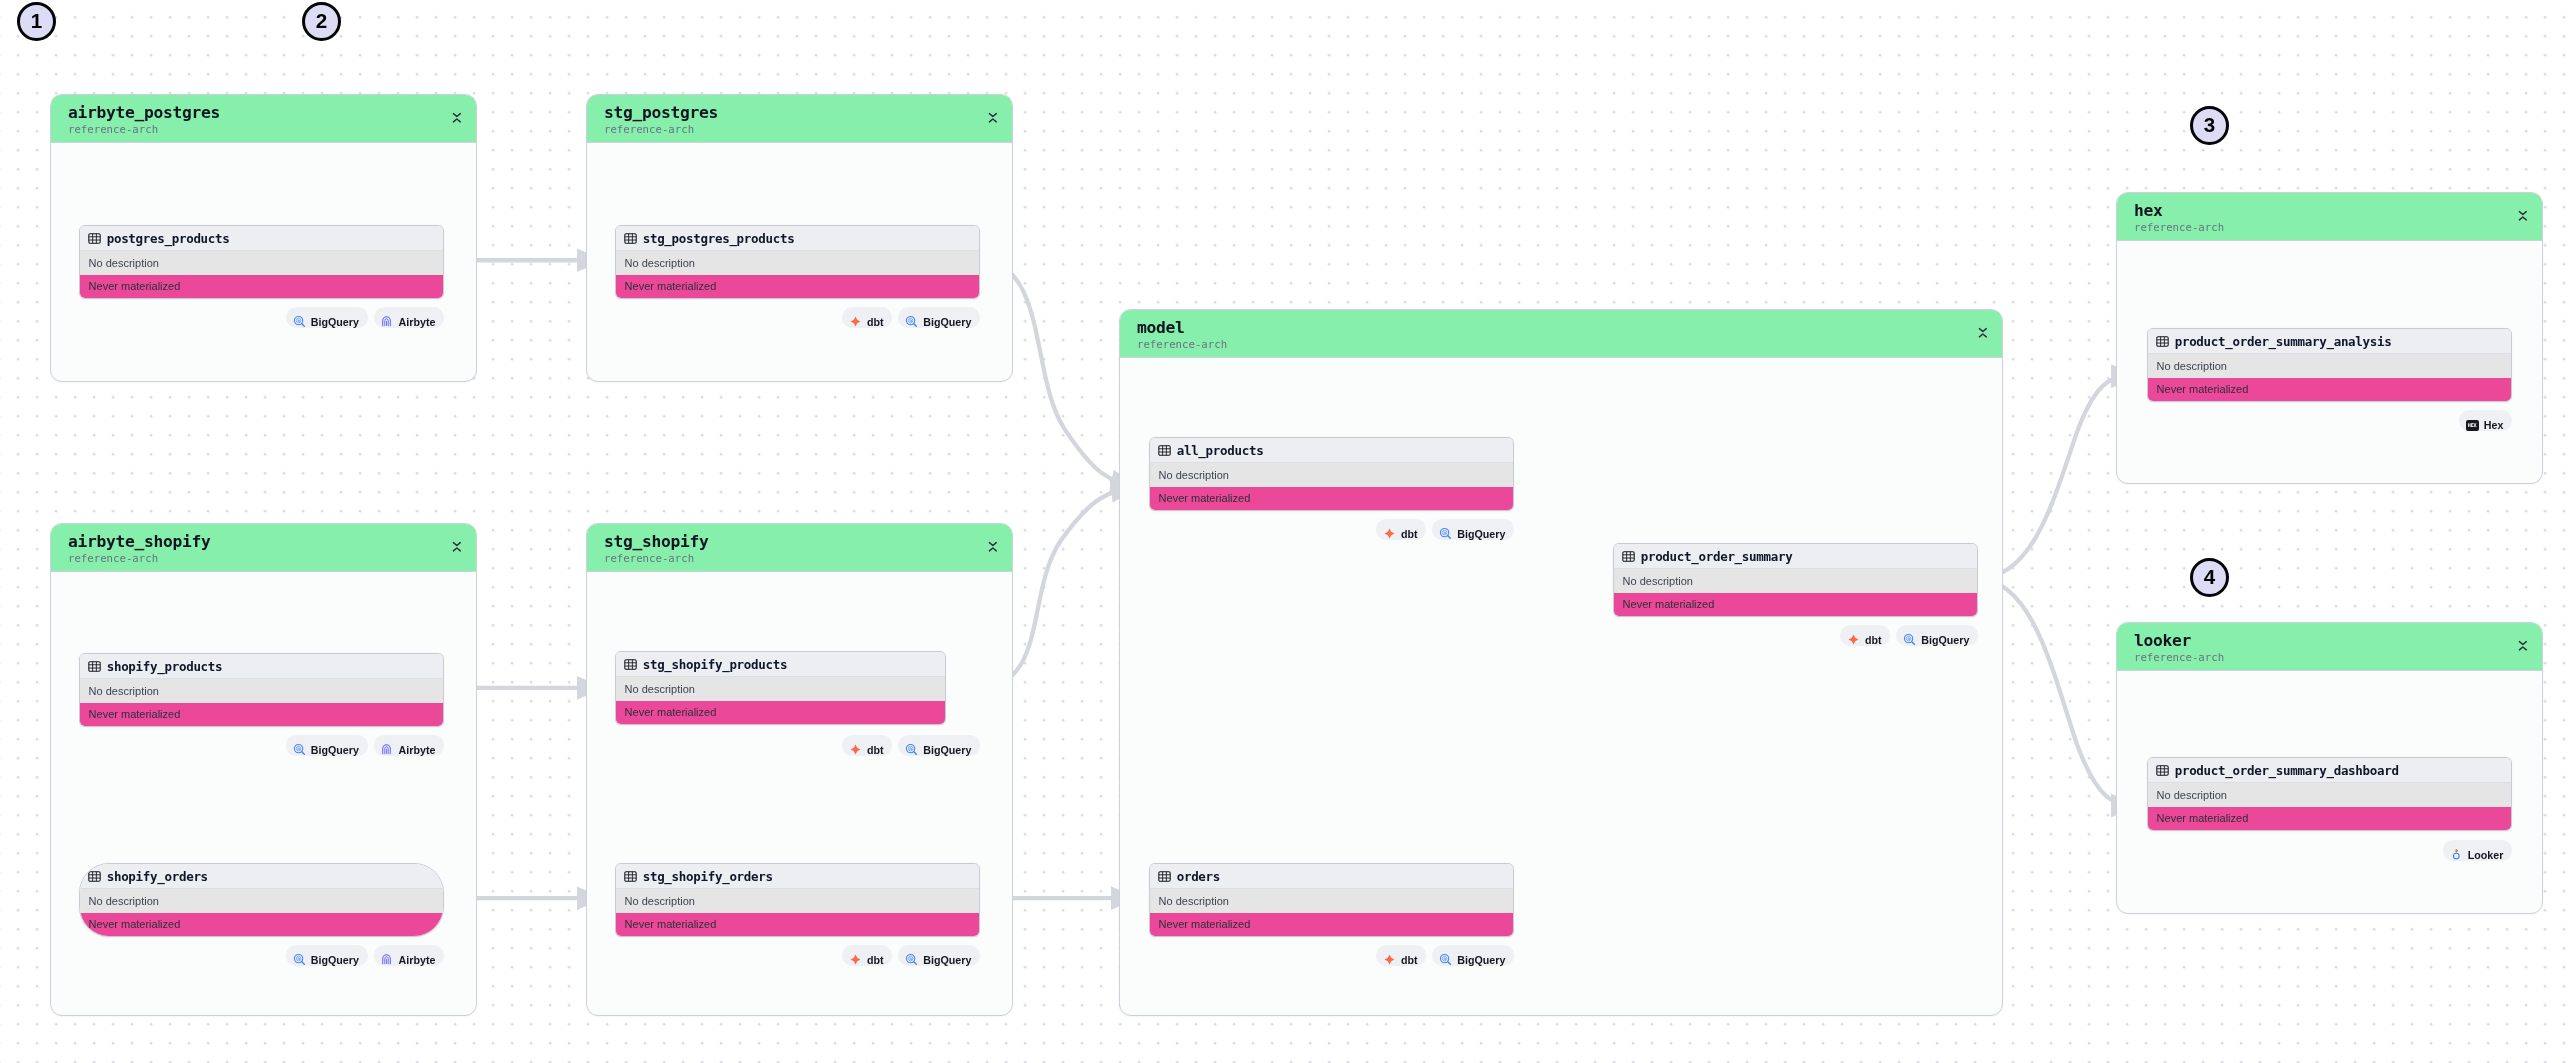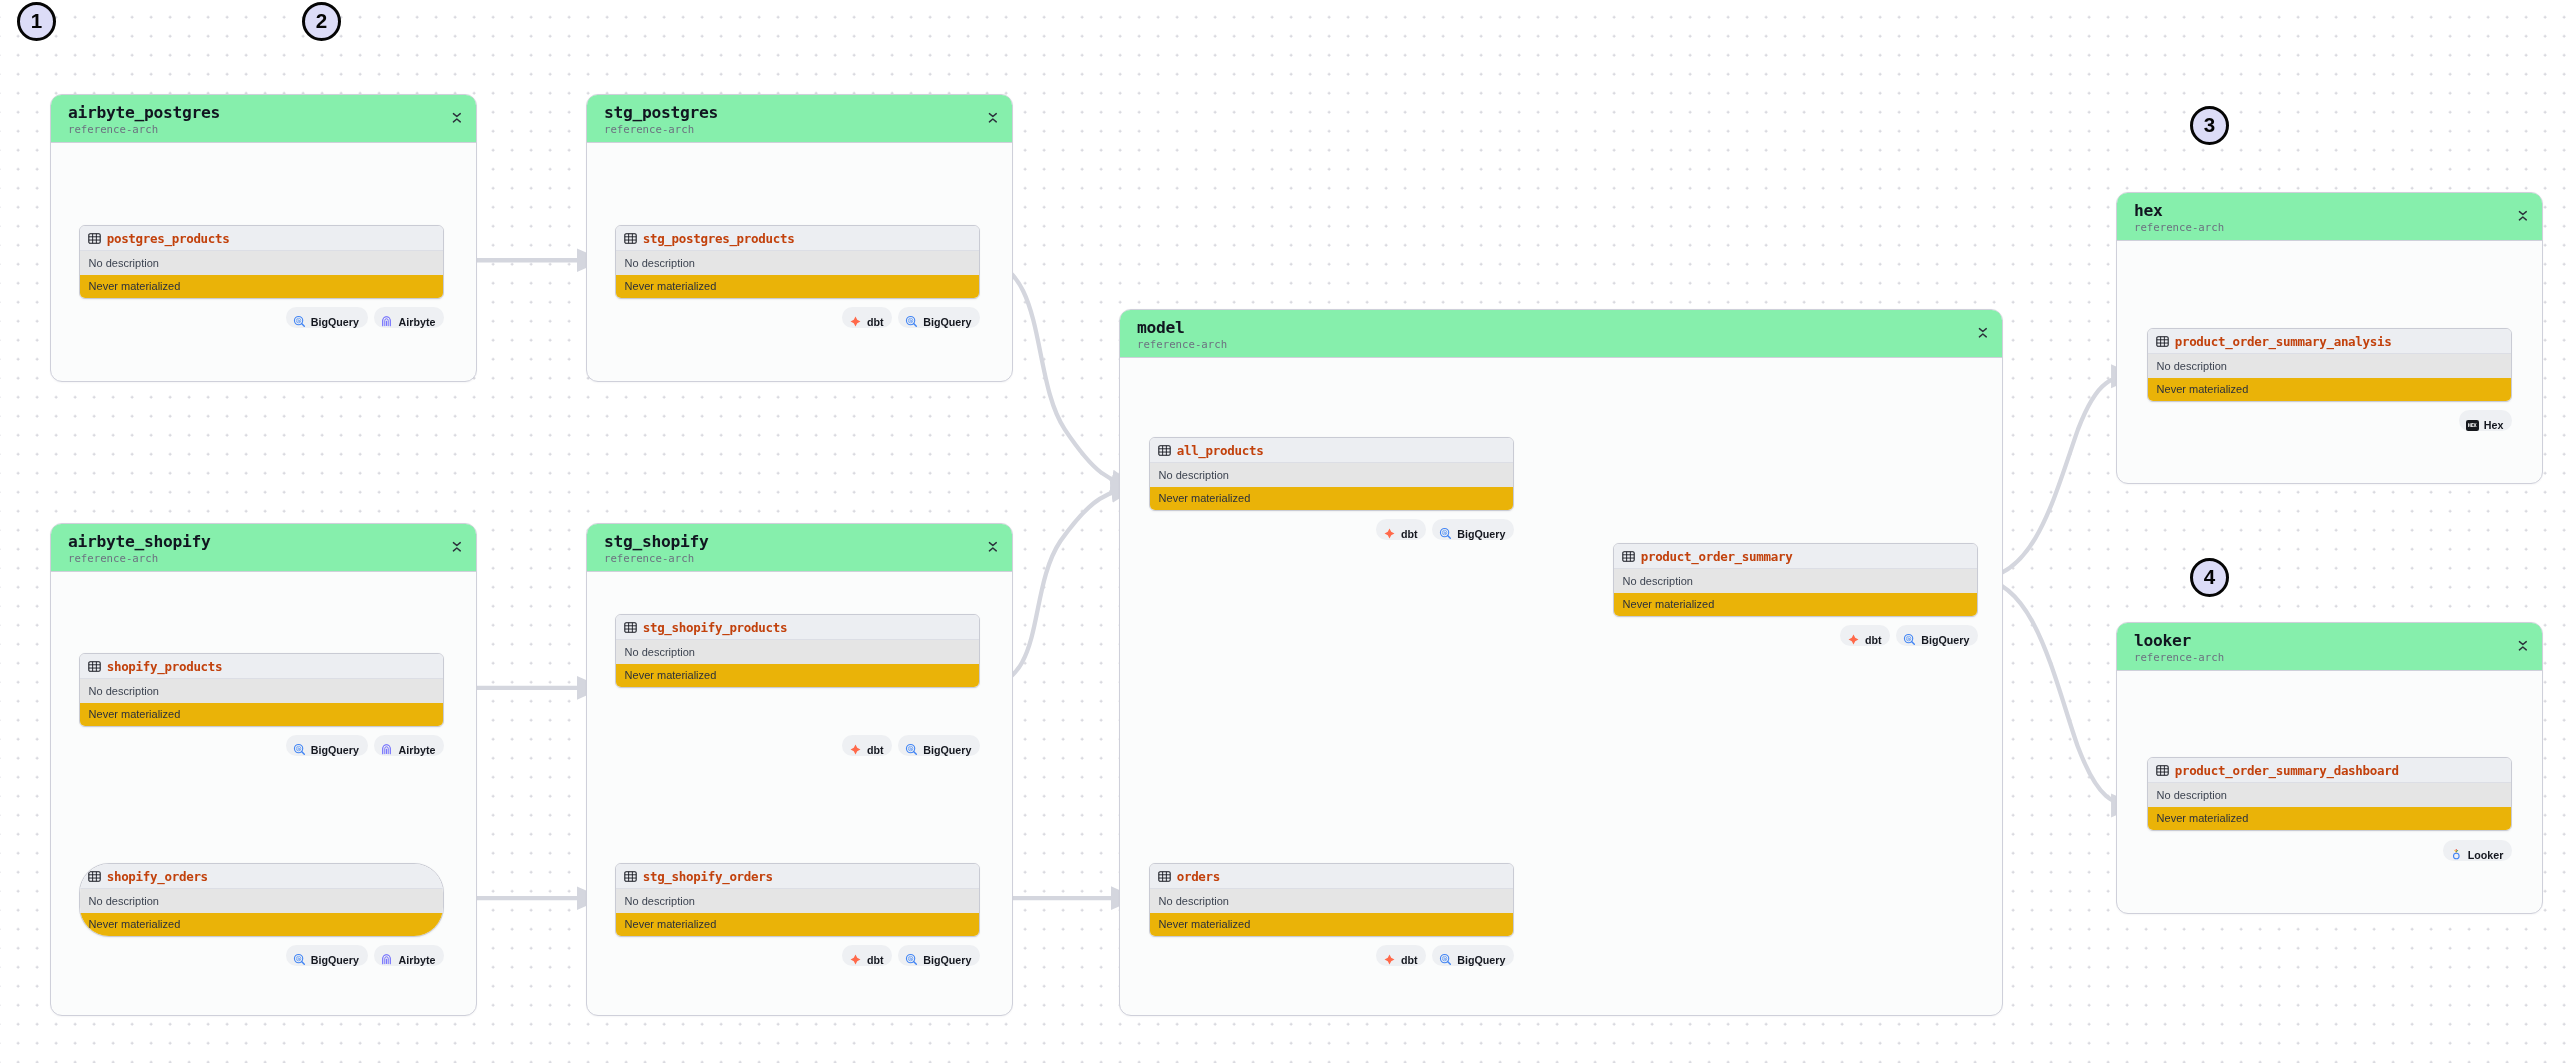--- a/index.html
+++ b/index.html
@@ -92,40 +92,40 @@
     height: 25px;
     padding: 0 7.7px;
     background: #eceef2;
     border-bottom: 0.9px solid #dcdee5;
     box-sizing: border-box;
   }
   .asset-name {
     font-family: "DejaVu Sans Mono", "Liberation Mono", monospace;
     font-size: 12.5px;
     font-weight: 700;
-    color: #c2410c;
+    color: #0f172a;
     letter-spacing: -0.3px;
     white-space: nowrap;
   }
   .asset-desc {
     height: 24px;
     line-height: 24px;
     padding: 0 8.6px;
     font-size: 11px;
     color: #3c4350;
     background: #e5e5e5;
     box-sizing: border-box;
   }
   .asset-mat {
     height: 23px;
     line-height: 23px;
     padding: 0 8.6px;
     font-size: 11px;
     color: #2b303b;
-    background: #eab308;
+    background: #ec4899;
     box-sizing: border-box;
   }
   .table-icon { flex: 0 0 auto; display: block; }
 
   
   .badges {
     position: absolute;
     z-index: 3;
     display: flex;
     gap: 6px;
@@ -417,21 +417,21 @@
         </div>
         <div class="badge">
           <svg width="13" height="13" viewBox="0 0 20 20">
       <path d="M4.2 16.5 V8.4 a5.8 5.8 0 0 1 11.6 0 V16.5" fill="none" stroke="#615eff" stroke-width="1.6" stroke-linecap="round"></path>
       <path d="M7.4 16.5 V8.4 a2.6 2.6 0 0 1 5.2 0 V16.5" fill="none" stroke="#615eff" stroke-width="1.4" stroke-linecap="round"></path>
       <line x1="10" y1="9.6" x2="10" y2="16.2" stroke="#615eff" stroke-width="1.3" stroke-linecap="round"></line>
     </svg>
           <span>Airbyte</span>
         </div>
       </div>
-      <div class="asset" style="left: 615px; top: 614px; width: 365px;">
+      <div class="asset" style="left: 615px; top: 651px; width: 331px;">
         <div class="asset-head">
           <svg class="table-icon" width="13" height="13" viewBox="0 0 16 16">
       <rect x="1" y="2.2" width="14" height="11.6" rx="1.6" fill="none" stroke="#14171f" stroke-width="1.3"></rect>
       <line x1="1" y1="5.9" x2="15" y2="5.9" stroke="#14171f" stroke-width="1.1"></line>
       <line x1="1" y1="9.9" x2="15" y2="9.9" stroke="#14171f" stroke-width="1.1"></line>
       <line x1="5.7" y1="2.2" x2="5.7" y2="13.8" stroke="#14171f" stroke-width="1.1"></line>
       <line x1="10.3" y1="2.2" x2="10.3" y2="13.8" stroke="#14171f" stroke-width="1.1"></line>
     </svg>
           <span class="asset-name">stg_shopify_products</span>
         </div>

